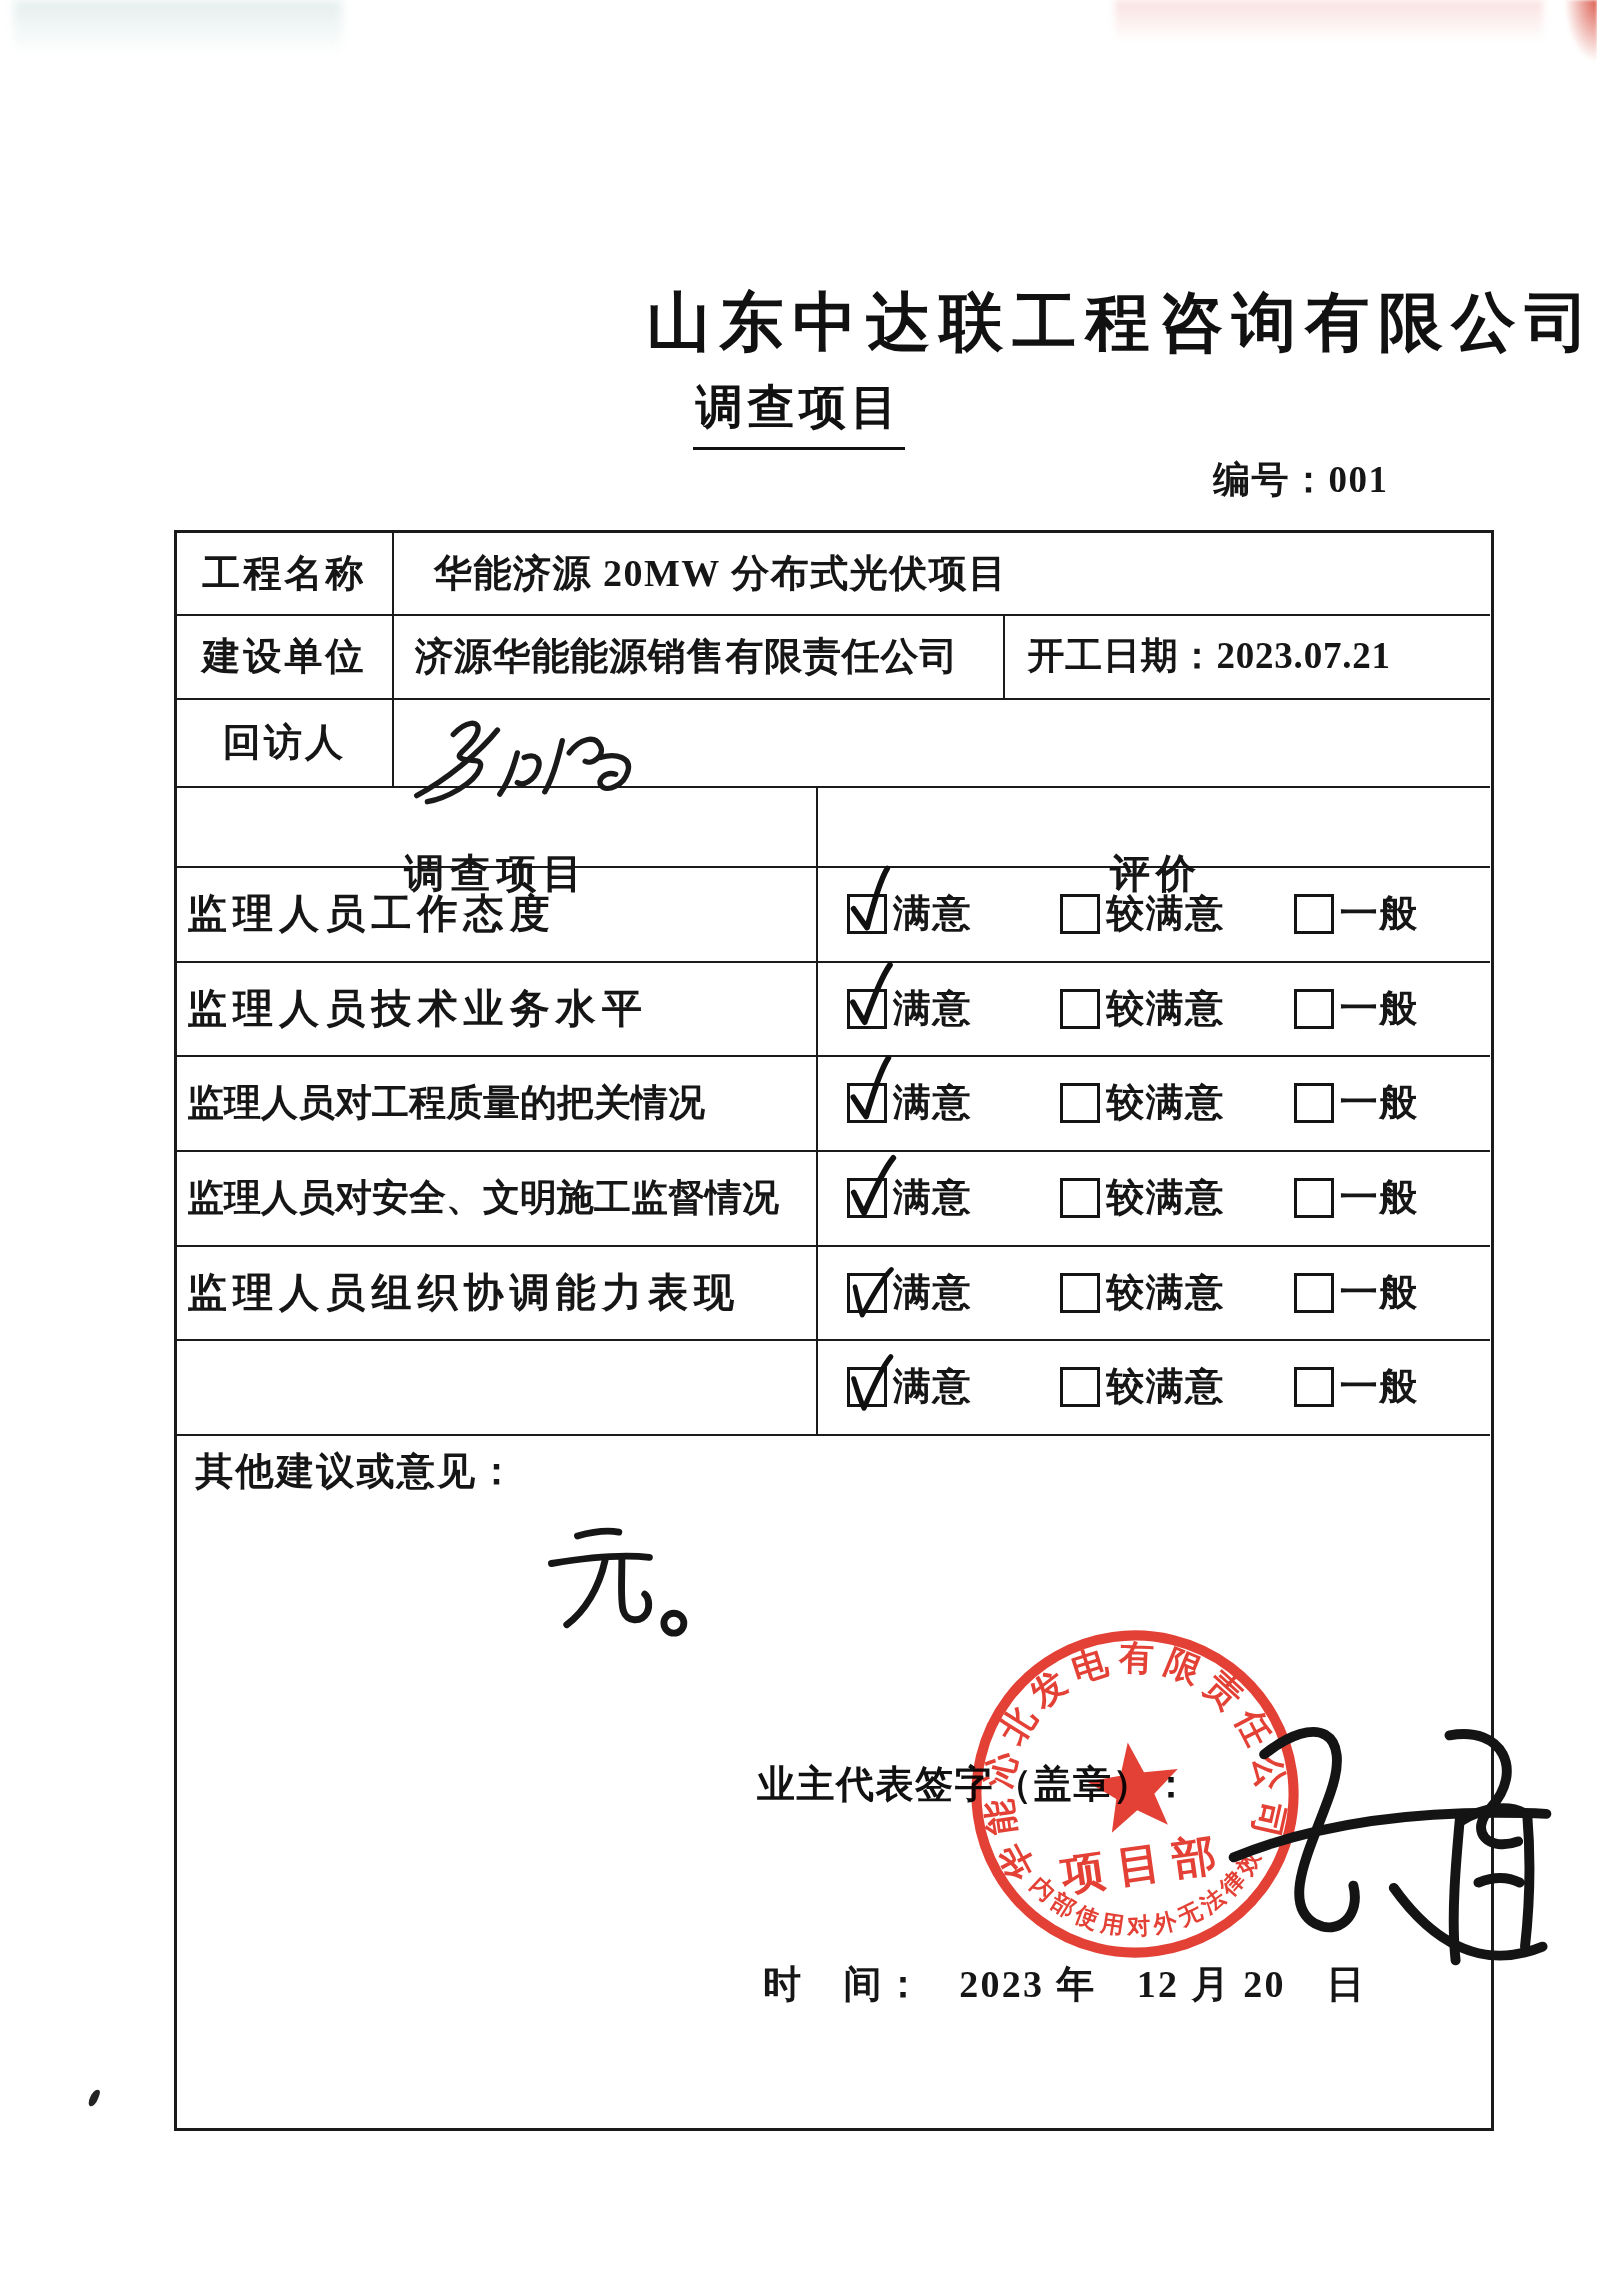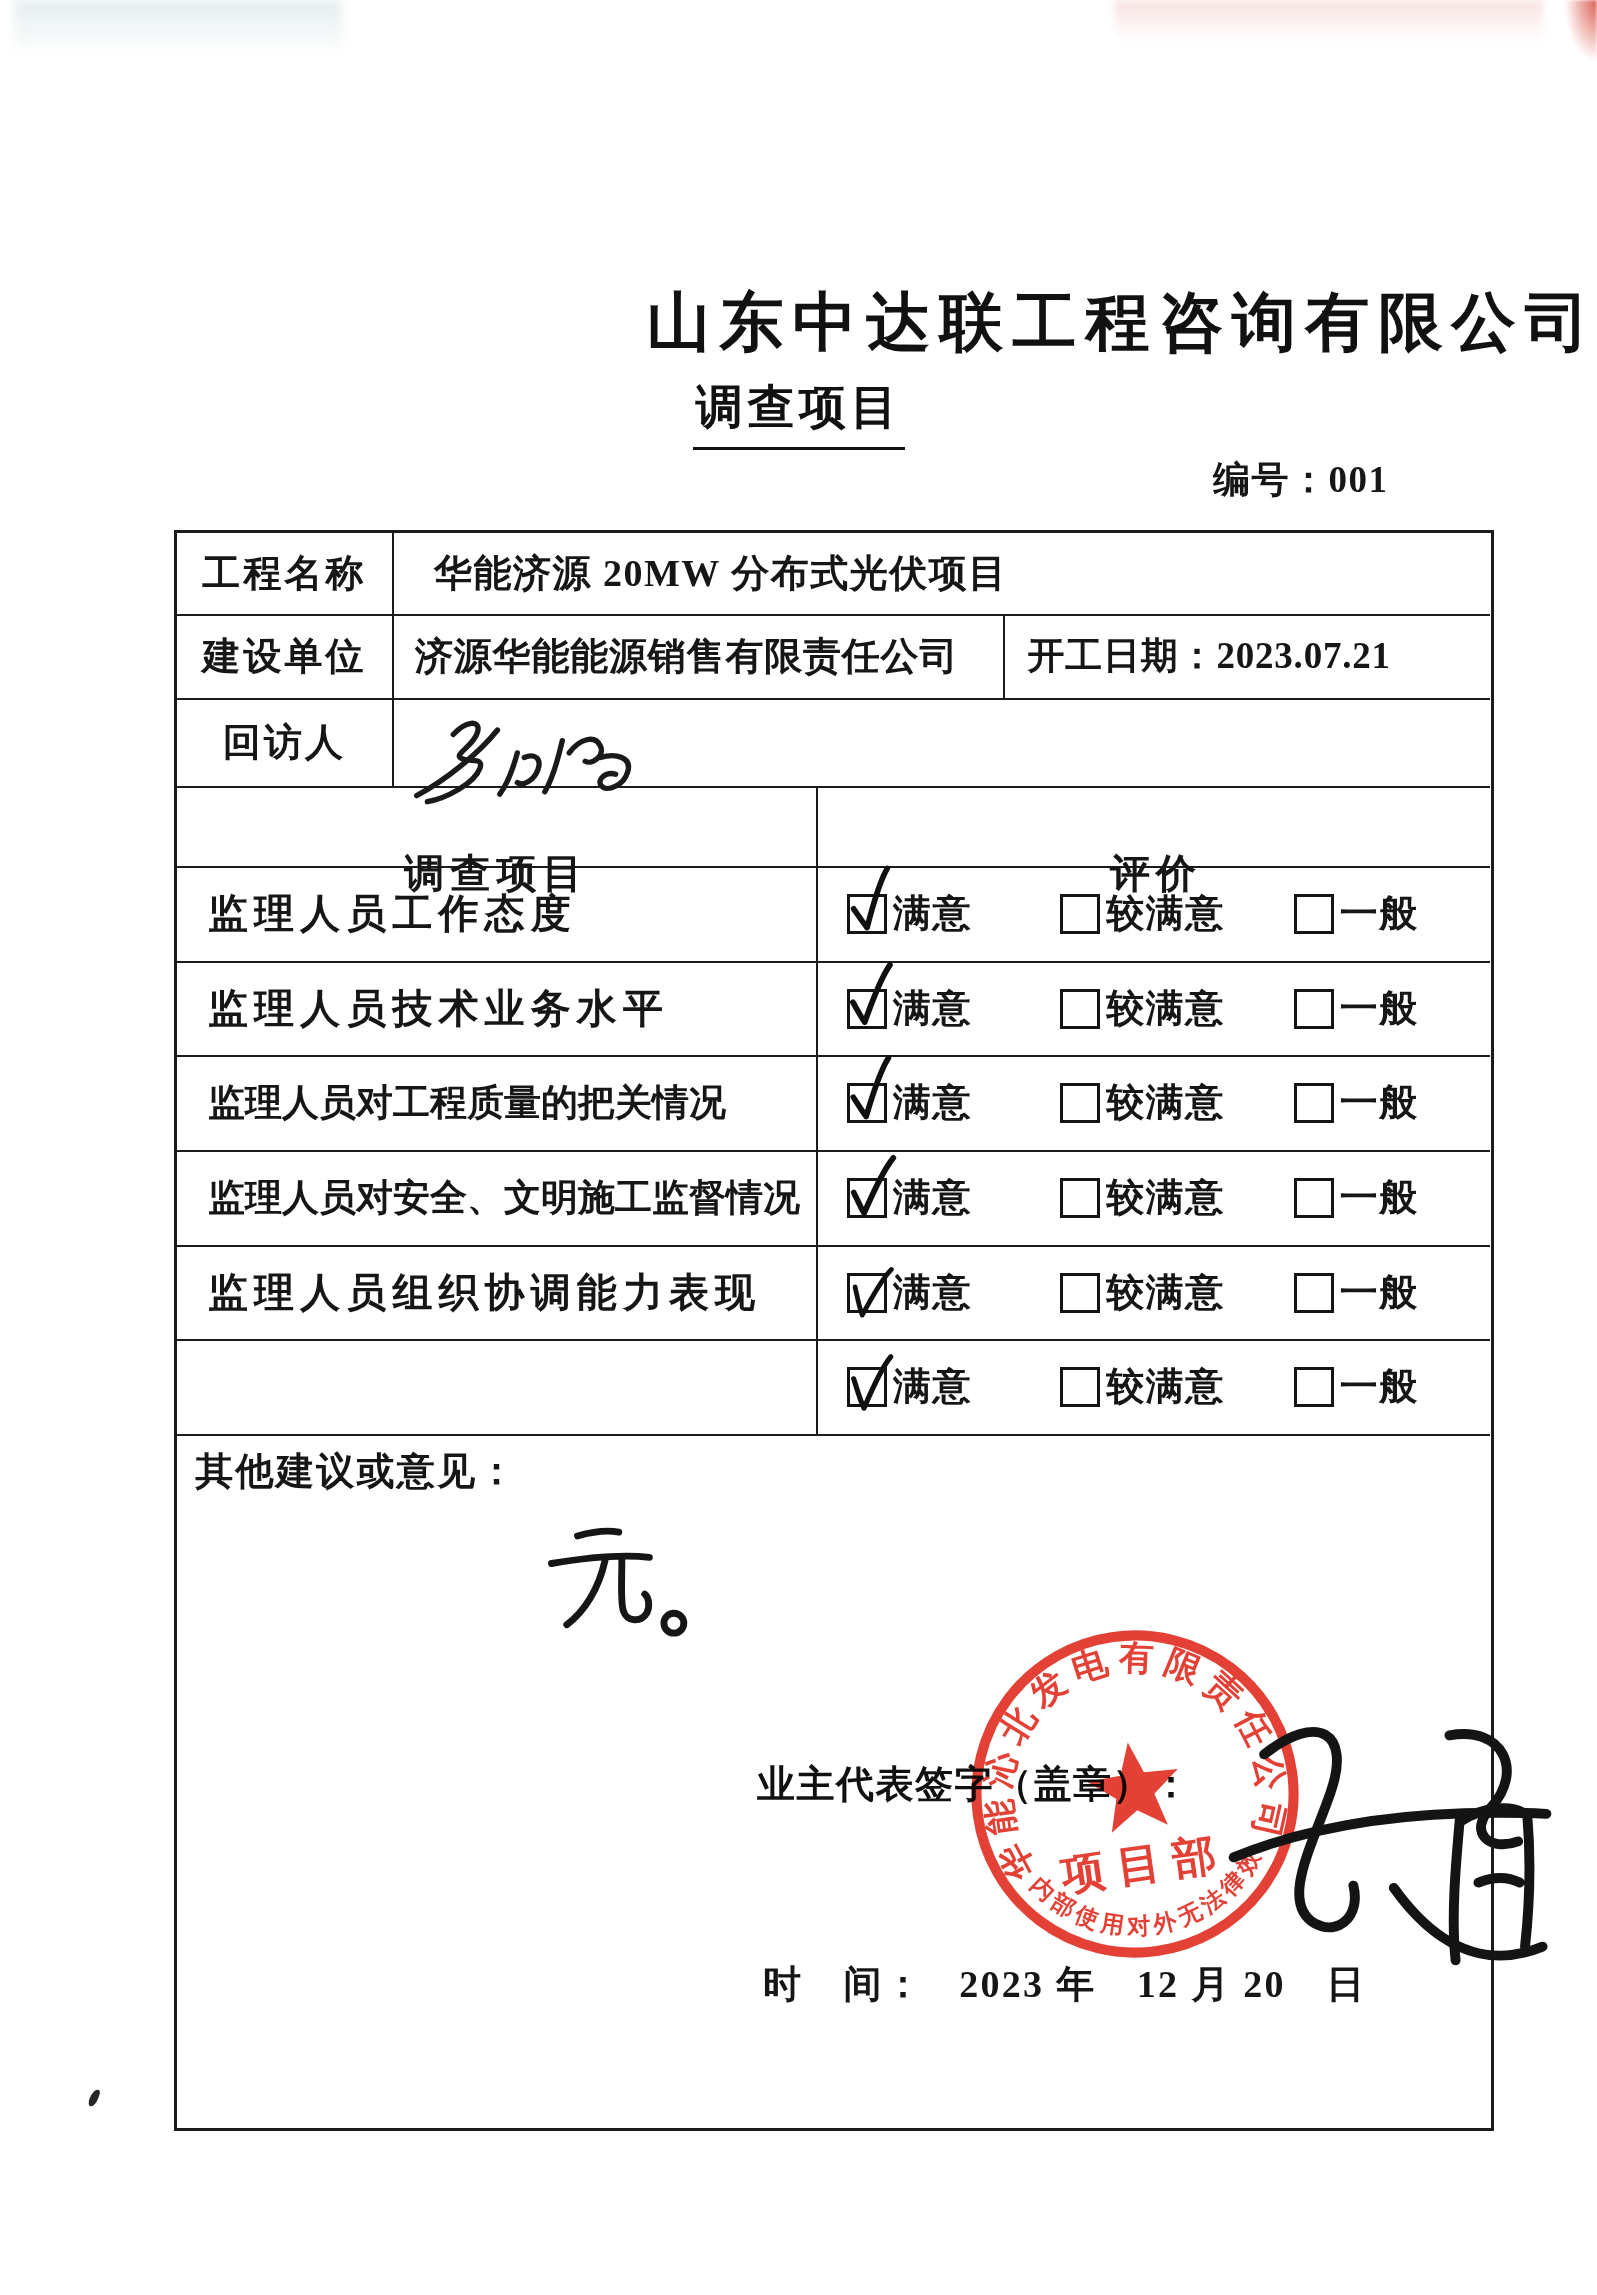--- a/index.html
+++ b/index.html
@@ -28,21 +28,21 @@
   .tbl{position:absolute;left:174px;top:530px;width:1320px;height:1601px;
        border:3.1px solid #1b1b1b;box-sizing:border-box;}
   .hl{position:absolute;left:0;width:1313px;height:2.3px;background:#1b1b1b;}
   .vl{position:absolute;width:2.3px;background:#1b1b1b;}
   .cell{position:absolute;display:flex;align-items:center;box-sizing:border-box;}
   .lab{justify-content:center;font-size:38px;font-weight:600;letter-spacing:3.1px;}
   .val{font-size:38px;font-weight:600;padding-left:42px;letter-spacing:1.5px;}
   .val2{font-size:38px;font-weight:600;padding-left:23px;letter-spacing:0.8px;}
   .date{font-size:37px;font-weight:600;padding-left:24.4px;letter-spacing:0.8px;}
   .hdr{justify-content:center;font-size:40px;font-weight:600;letter-spacing:6.1px;margin-top:47px;}
-  .item{font-size:40px;font-weight:600;letter-spacing:6.1px;padding-left:31px;}
+  .item{font-size:40px;font-weight:600;letter-spacing:6.1px;padding-left:10px;}
   .item.long{font-size:37px;letter-spacing:0px;}
   .rating{padding-left:31px;}
   .opt{display:flex;align-items:center;font-size:38px;font-weight:600;}
   .opt .olabel{letter-spacing:1.5px;}
   .opt2{margin-left:88px;} .opt3{margin-left:69px;}
   .box{position:relative;display:inline-block;width:34px;height:34px;
        border:3.1px solid #141414;margin-right:6.1px;flex:none;}
   .check{position:absolute;left:-3.1px;top:-32px;width:47px;height:70px;overflow:visible;}
   .check path{fill:none;stroke:#101010;stroke-width:7.5;stroke-linecap:round;stroke-linejoin:round;}
   .v1{transform:rotate(-4deg);} .v2{transform:rotate(1deg);} .v3{transform:rotate(-2deg);}

